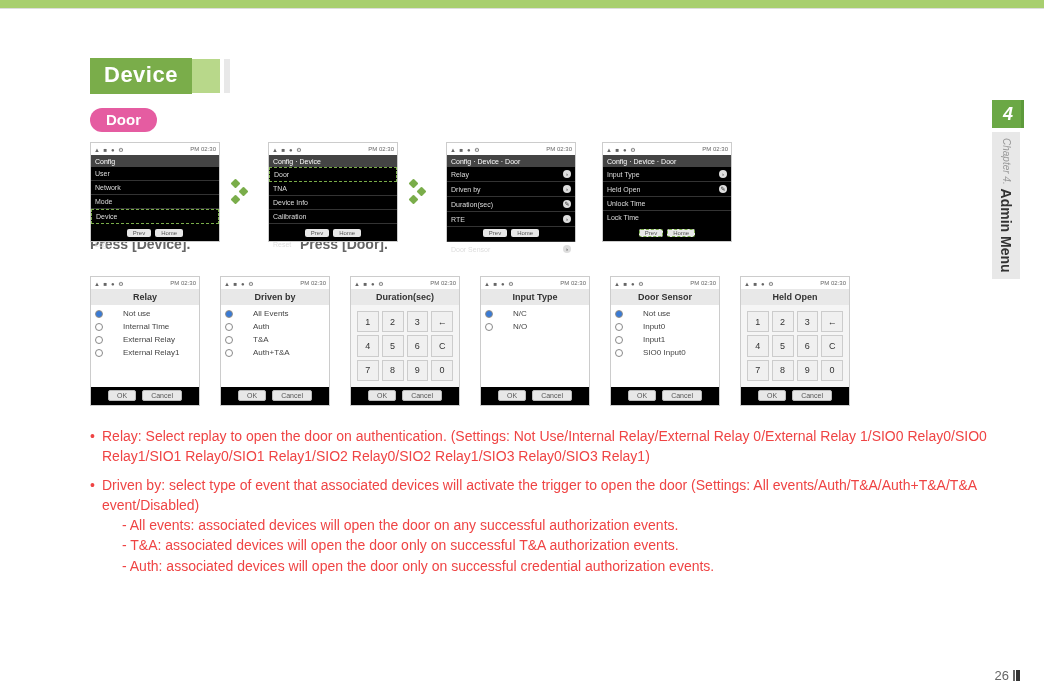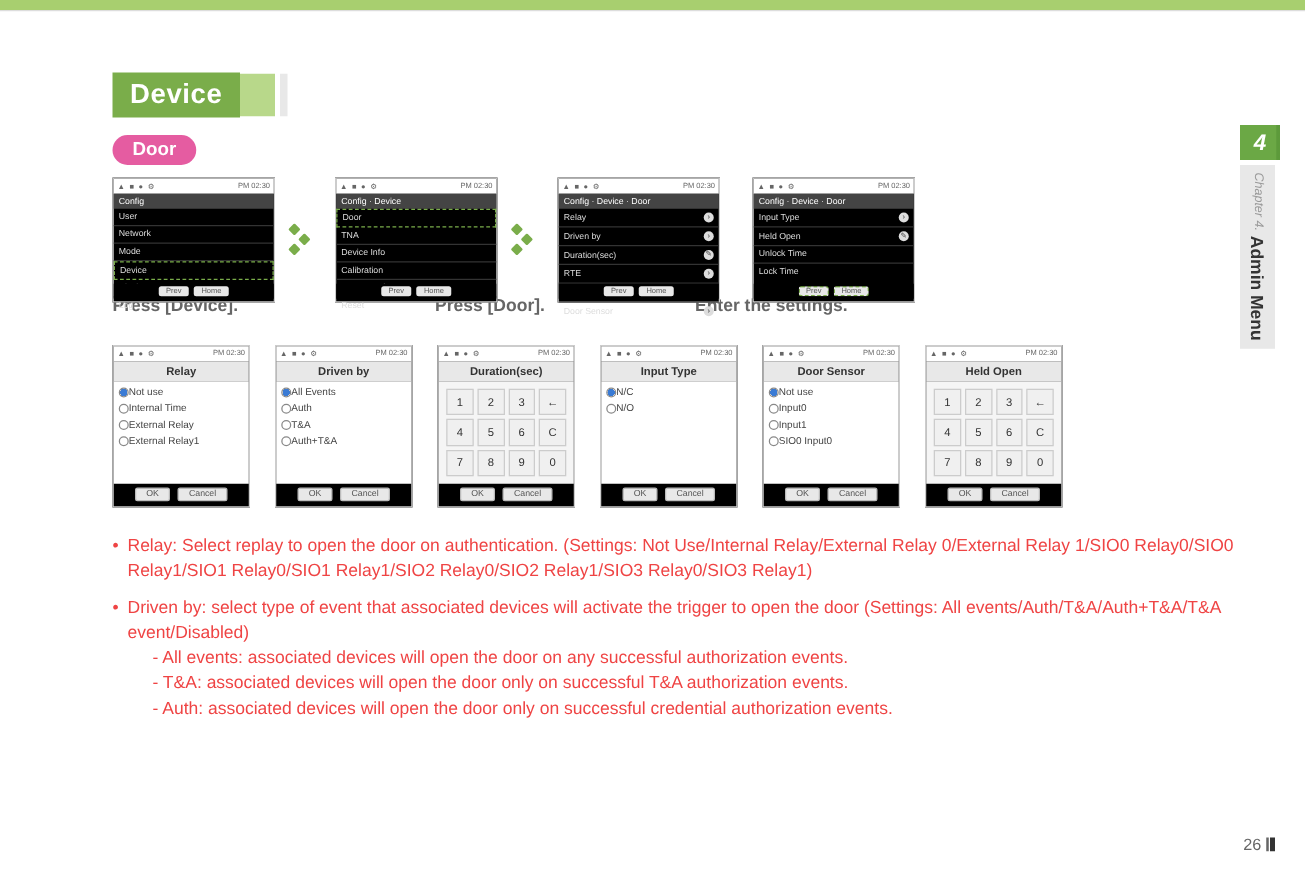--- a/index.html
+++ b/index.html
@@ -9,21 +9,21 @@
   .content { padding: 20px 24px 0 90px; }
   .heading-row { display: flex; align-items: center; margin-bottom: 14px; }
   .heading-chip { background: #7aad4a; color: #fff; font-size: 22px; font-weight: bold; padding: 4px 14px 6px 14px; letter-spacing: 0.5px; }
   .heading-accent { width: 28px; height: 34px; background: #b8d88a; }
   .heading-tail { width: 6px; height: 34px; background: #e8e8e8; margin-left: 4px; }
   .sub-pill { display: inline-block; background: #e55ca1; color: #fff; font-size: 15px; font-weight: bold; padding: 3px 16px 4px 16px; border-radius: 14px; margin-bottom: 10px; }
   .row1 { display: flex; align-items: center; gap: 10px; margin-bottom: -6px; }
   .cap-row { display: flex; gap: 10px; margin-bottom: 24px; font-size: 14px; color: #666; }
   .cap-row .cap { flex: 0 0 auto; font-weight: bold; }
   .cap1 { width: 150px; }
-  .cap2 { width: 148px; margin-left: 48px; }
+  .cap2 { width: 148px; }
   .cap3 { width: 300px; }
   .screen { border: 1px solid #ccc; background: #000; position: relative; font-size: 7px; color: #fff; }
   .sz-a { width: 130px; height: 100px; }
   .sz-b { width: 110px; height: 130px; }
   .statusbar { height: 12px; background: #fff; display: flex; align-items: center; justify-content: space-between; padding: 0 3px; color: #666; font-size: 6px; }
   .statusbar .icos { letter-spacing: 1px; }
   .titlebar { height: 12px; background: #444; color: #fff; display: flex; align-items: center; padding: 0 4px; font-size: 7px; }
   .titlebar.lg { background: #e8e8e8; color: #333; height: 16px; font-size: 9px; font-weight: bold; justify-content: center; }
   .menu-list { padding: 0; }
   .menu-item { border-bottom: 1px solid #333; padding: 3px 4px; font-size: 7px; color: #ddd; display: flex; justify-content: space-between; align-items: center; }
@@ -34,21 +34,21 @@
   .footbtn.hl { border:1px dashed #7aad4a; padding:0 5px; }
   .arrow-dots { width: 28px; height: 30px; position: relative; flex: 0 0 28px; }
   .arrow-dots span { position:absolute; width:7px; height:7px; background:#7aad4a; transform:rotate(45deg); border-radius:1px; }
   .arrow-dots .d1 { left:2px; top:3px; }
   .arrow-dots .d2 { left:10px; top:11px; }
   .arrow-dots .d3 { left:2px; top:19px; }
   .gap40 { width: 40px; flex: 0 0 40px; }
   .gap6 { width: 6px; flex: 0 0 6px; }
   .row2 { display: flex; gap: 20px; margin-bottom: 20px; }
   .sz-b .body-light { background: #fff; height: calc(100% - 12px - 16px - 18px); padding: 4px; }
-  .sz-b .body-light .opt { display:flex; align-items:center; gap:0; font-size:8px; color:#444; margin-bottom:4px; }
+  .sz-b .body-light .opt { display:flex; align-items:center; gap:20px; font-size:8px; color:#444; margin-bottom:4px; }
   .radio { width:8px; height:8px; border:1px solid #888; border-radius:50%; background:#fff; }
   .radio.on { background: radial-gradient(circle, #3a7bd5 0 3px, #fff 3px 6px); }
   .keypad { display:grid; grid-template-columns: repeat(4, 1fr); gap:3px; padding:6px; background:#f5f5f5; height: calc(100% - 12px - 16px - 18px); }
   .key { background:#f0f0f0; border:1px solid #ccc; display:flex; align-items:center; justify-content:center; font-size:9px; color:#333; }
   .lower-foot { position:absolute; bottom:3px; left:0; right:0; height:14px; display:flex; justify-content:center; gap:6px; align-items:center; }
   .lower-foot .btn { background:#e8e8e8; border:1px solid #bbb; font-size:7px; color:#555; padding:1px 8px; border-radius:2px; }
   .bullets { font-size: 14px; color: #ef4444; line-height: 1.45; }
   .bullets .b { margin-bottom: 8px; padding-left: 12px; position: relative; }
   .bullets .b::before { content:"•"; position:absolute; left:0; top:0; }
   .bullets .sub { padding-left: 20px; }
@@ -209,21 +209,20 @@
         </div>
     </div>
   </div>
 
   
   <div class="cap-row">
     <div class="cap cap1">Press [Device].</div>
     <div class="gap40"></div>
     <div class="cap cap2">Press [Door].</div>
     <div class="gap40"></div>
-    <div class="cap cap3">Enter the settings.</div>
   </div>
 
   
   <div class="row2">
 
     <div class="screen sz-b">
       <div class="statusbar">
           <span class="icos">▲ ■ ● ⚙</span>
           <span>PM 02:30</span>
         </div>

